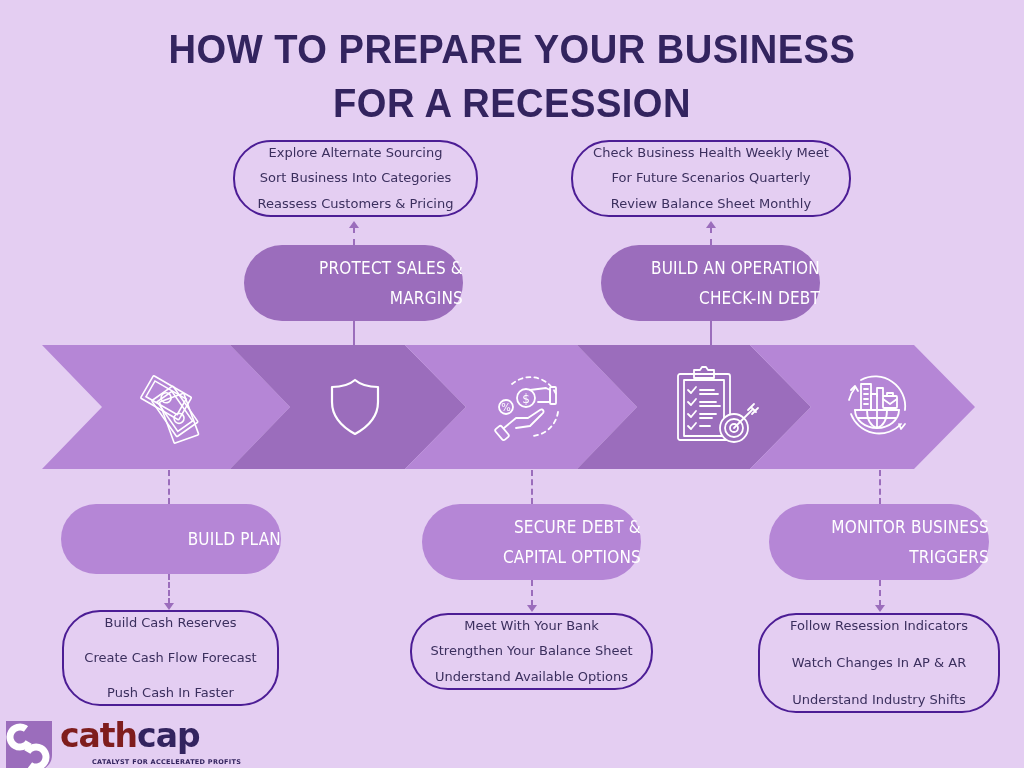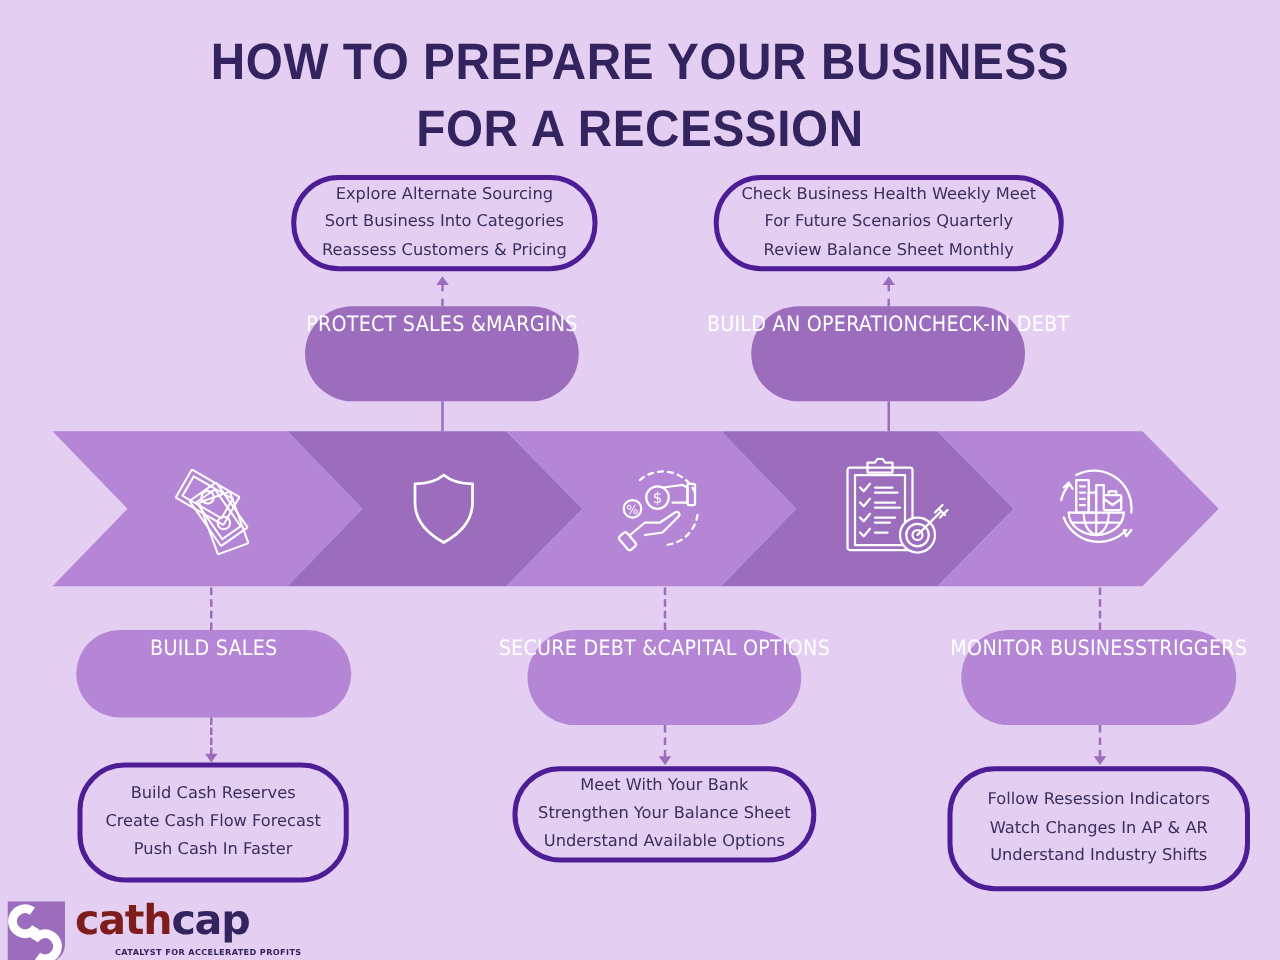--- a/index.html
+++ b/index.html
@@ -11,31 +11,31 @@
   .title {
     position: absolute; left: 0; width: 1024px; text-align: center;
     color: #33245f; font-family: "Liberation Sans", sans-serif; font-weight: bold;
     font-size: 41px; line-height: 54px; letter-spacing: 0.5px;
     transform: scaleX(0.93);
   }
   .title.l1 { top: 22px; }
   .title.l2 { top: 76px; }
 
   .detail-box {
-    position: absolute; border: 4px solid #4c1d95; border-radius: 38px;
+    position: absolute; border: 2px solid #4c1d95; border-radius: 38px;
     box-sizing: border-box; display: flex; flex-direction: column;
-    align-items: center; justify-content: center;
+    align-items: center; justify-content: space-between;
     color: #3b2f5e; font-family: "DejaVu Sans", sans-serif; font-size: 13px;
     line-height: 22.5px; background: transparent;
   }
   .detail-box span { white-space: nowrap; }
 
   .pill {
     position: absolute; border-radius: 40px; box-sizing: border-box;
-    display: flex; align-items: flex-start; justify-content: center;
+    display: flex; flex-direction: column; align-items: flex-end; justify-content: center;
     color: #ffffff; font-family: "DejaVu Sans Condensed", "DejaVu Sans", sans-serif;
     font-size: 17px; line-height: 30px; text-align: center; letter-spacing: 0.2px;
   }
   .pill span { white-space: nowrap; }
   .pill.dark { background: #9b6dbc; }
   .pill.light { background: #b586d6; }
 
   .vline {
     position: absolute; width: 0; border-left: 2px dashed #9b6dbc;
   }
@@ -146,21 +146,21 @@
   <path d="M34 22 L34 14 L40 14 L40 22"></path>
   <rect x="40" y="22" width="14" height="12" rx="1"></rect>
   <path d="M44 22 L44 19 L50 19 L50 22 M40 25 L47 30 L54 25"></path>
   <path d="M12 36 h44"></path>
   <path d="M12 36 A22 18 0 0 0 56 36"></path>
   <path d="M34 36 L34 54 M24 36 C24 46 28 52 34 54 M44 36 C44 46 40 52 34 54 M15 44 h38"></path>
 </svg>
 
 <div class="vline" style="left:168px;top:470px;height:34px"></div>
 <div class="pill light" style="left:61px;top:504px;width:220px;height:70px">
-  <span>BUILD SALES</span>
+  <span>BUILD PLAN</span>
 </div>
 <div class="vline" style="left:168px;top:574px;height:30px"></div>
 <div class="arrow-down" style="left:164px;top:603px"></div>
 <div class="detail-box" style="left:62px;top:610px;width:217px;height:96px">
   <span>Build Cash Reserves</span>
   <span>Create Cash Flow Forecast</span>
   <span>Push Cash In Faster</span>
 </div>
 
 <div class="detail-box" style="left:233px;top:140px;width:245px;height:77px">

